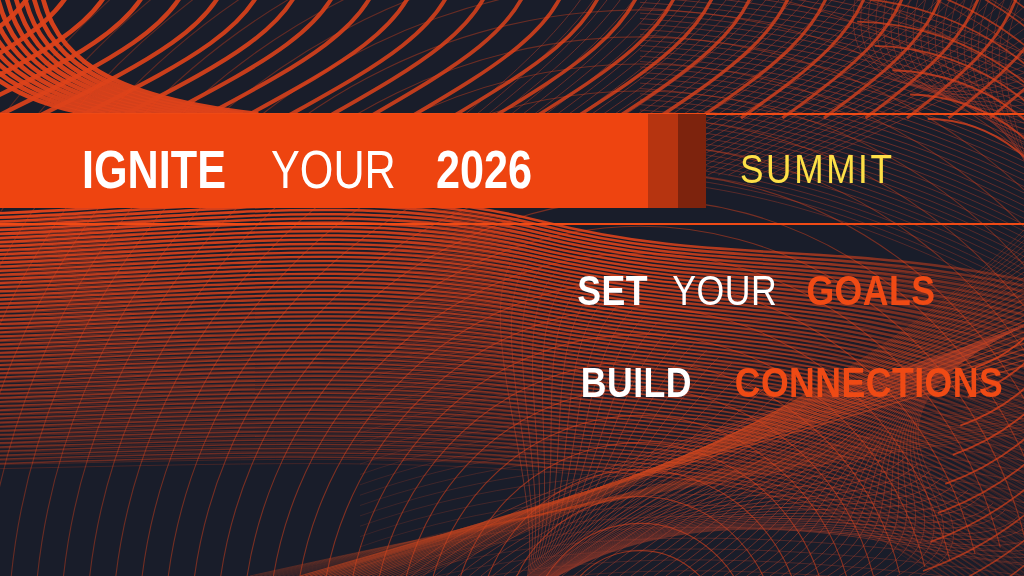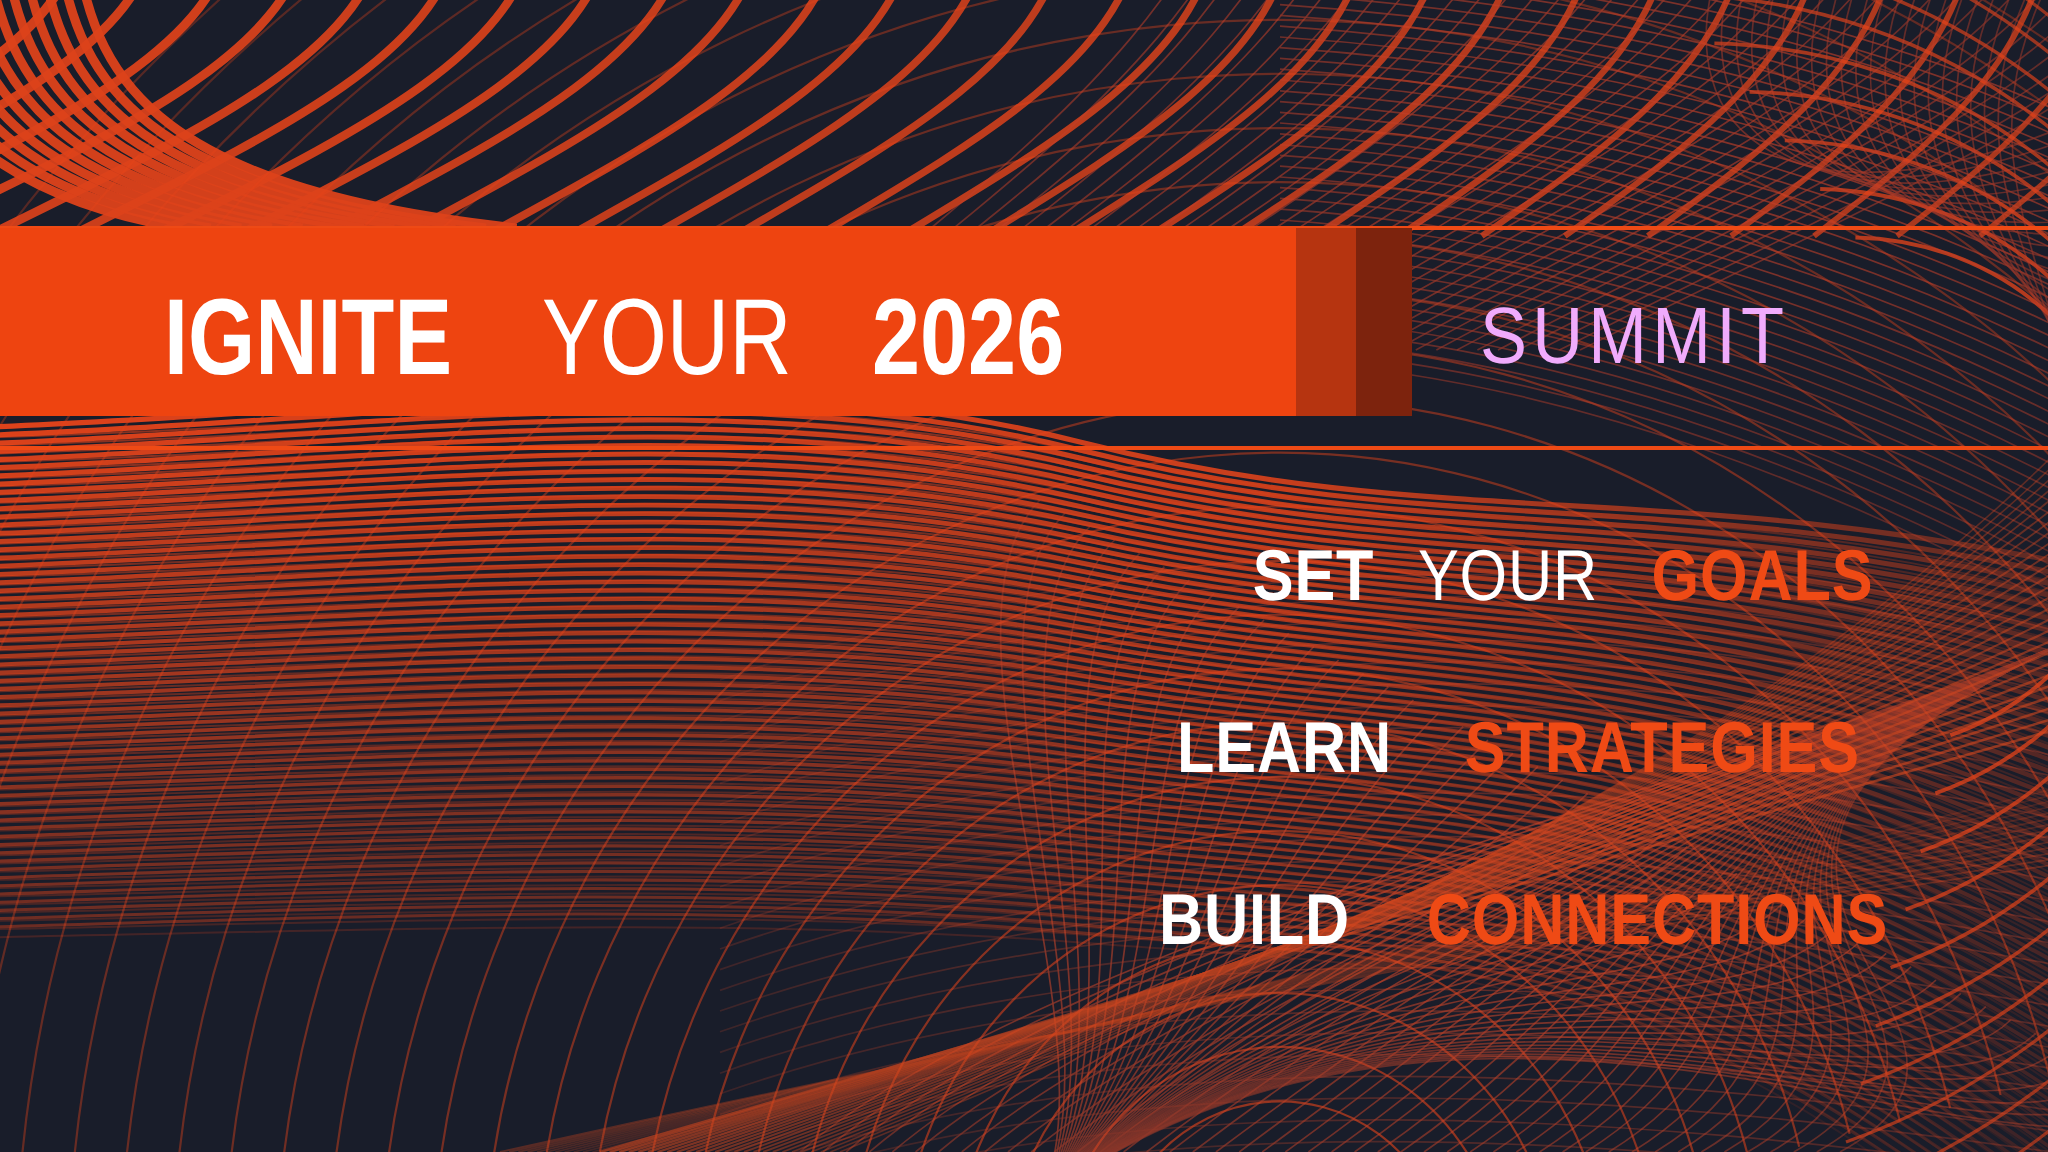--- a/index.html
+++ b/index.html
@@ -53,21 +53,21 @@
     transform-origin:left center;
   }
   .tw { display:inline-block; transform:scaleX(0.8); transform-origin:left center; }
   .tw.bold   { font-weight:700; }
   .tw.light  { font-weight:400; }
 
   .summit {
     position:absolute;
     left:740px; top:50%;
     transform:translateY(-50%);
-    color:#f0abfc;
+    color:#fde047;
     font-size:40px;
     font-weight:400;
     letter-spacing:3px;
     white-space:nowrap;
     font-family:"Liberation Sans Narrow","Liberation Sans", sans-serif;
   }
   .summit .sq { display:inline-block; transform:scaleX(0.88); transform-origin:left center; }
 
   
   .bullets {
@@ -75,21 +75,21 @@
     right:77px;
     top:270px;
     z-index:6;
     text-align:right;
     width:420px;
   }
   .bullet-line {
     white-space:nowrap;
     line-height:1;
     margin-bottom:50px;
-    font-size:36px;
+    font-size:42px;
     font-weight:700;
     letter-spacing:0.5px;
     font-family:"Liberation Sans Narrow","Liberation Sans", sans-serif;
   }
   .bullet-line:last-child { margin-bottom:0;padding-left:44px; }
   .bullet-line .seg { display:inline-block; transform:scaleX(0.85); transform-origin:center; }
   .seg-white { color:#ffffff; font-weight:700; }
   .seg-white-light { color:#ffffff; font-weight:400; }
   .seg-orange { color:#ef4a15; font-weight:700; }
   .sp { display:inline-block; width:9px; }
@@ -913,20 +913,17 @@
     </div>
 
     <div class="banner-rule bottom"></div>
   </div>
 
   <div class="bullets">
     <div class="bullet-line">
       <span class="seg seg-white">SET</span><span class="sp"></span><span class="seg seg-white-light">YOUR</span><span class="sp"></span><span class="seg seg-orange">GOALS</span>
     </div>
     <div class="bullet-line">
-      <span class="seg seg-white">LEARN</span><span class="sp"></span><span class="seg seg-orange">STRATEGIES</span>
-    </div>
-    <div class="bullet-line">
       <span class="seg seg-white">BUILD</span><span class="sp"></span><span class="seg seg-orange">CONNECTIONS</span>
     </div>
   </div>
 
 </div>
 
 </body></html>

